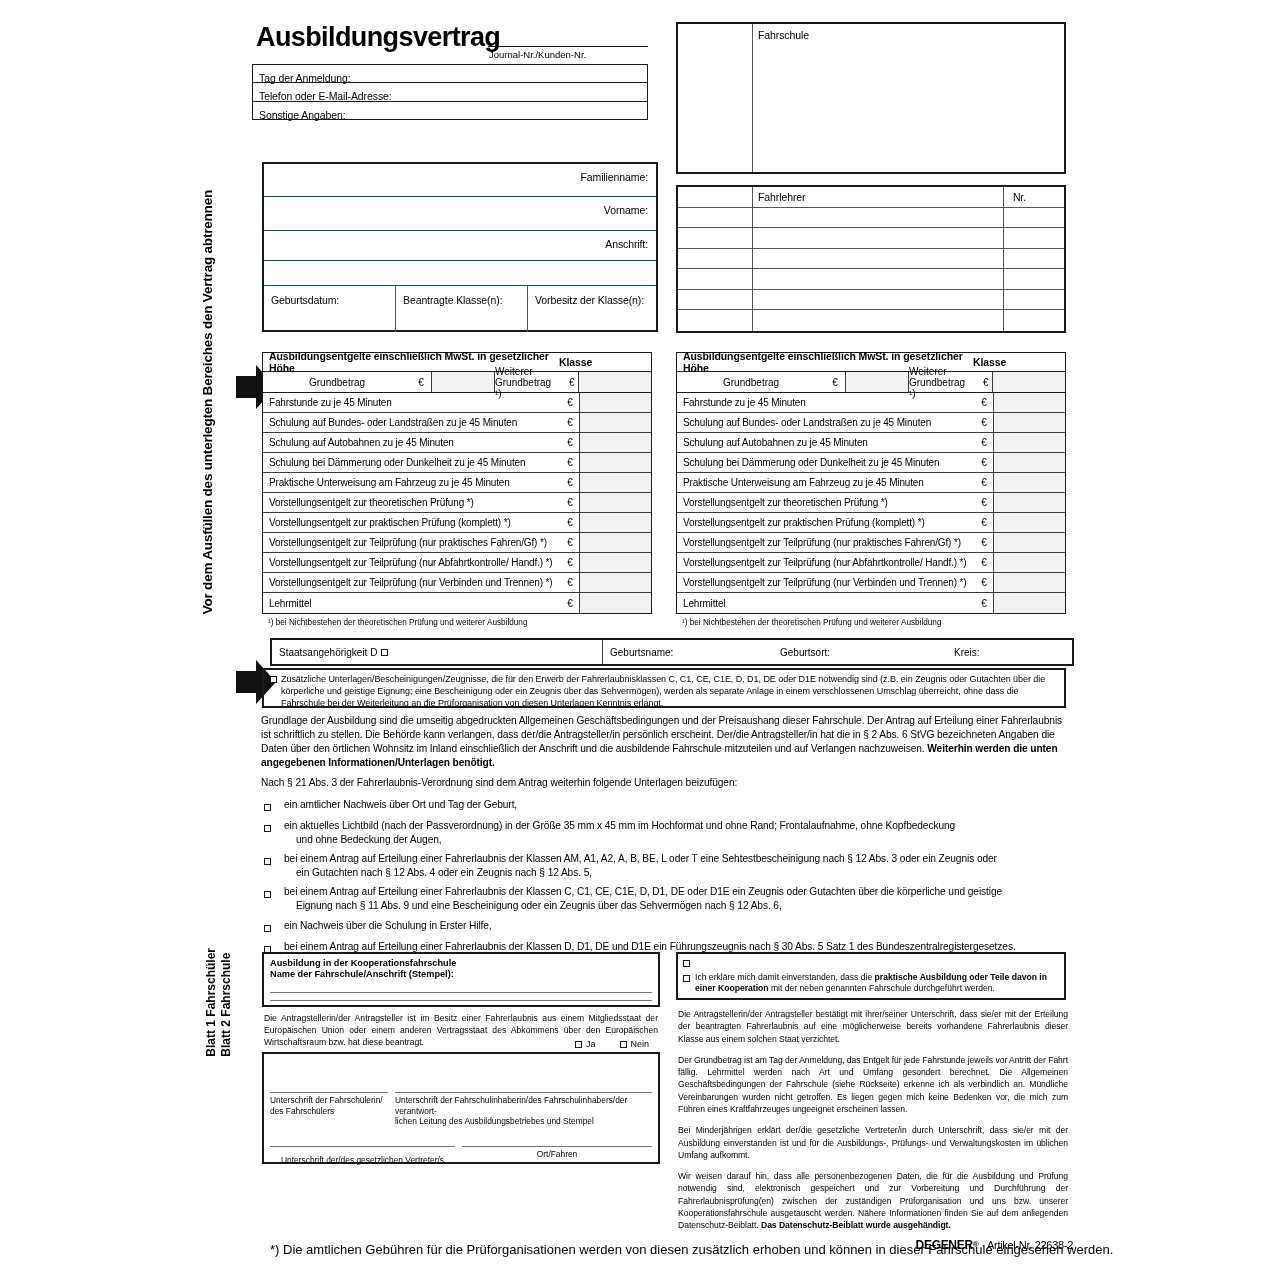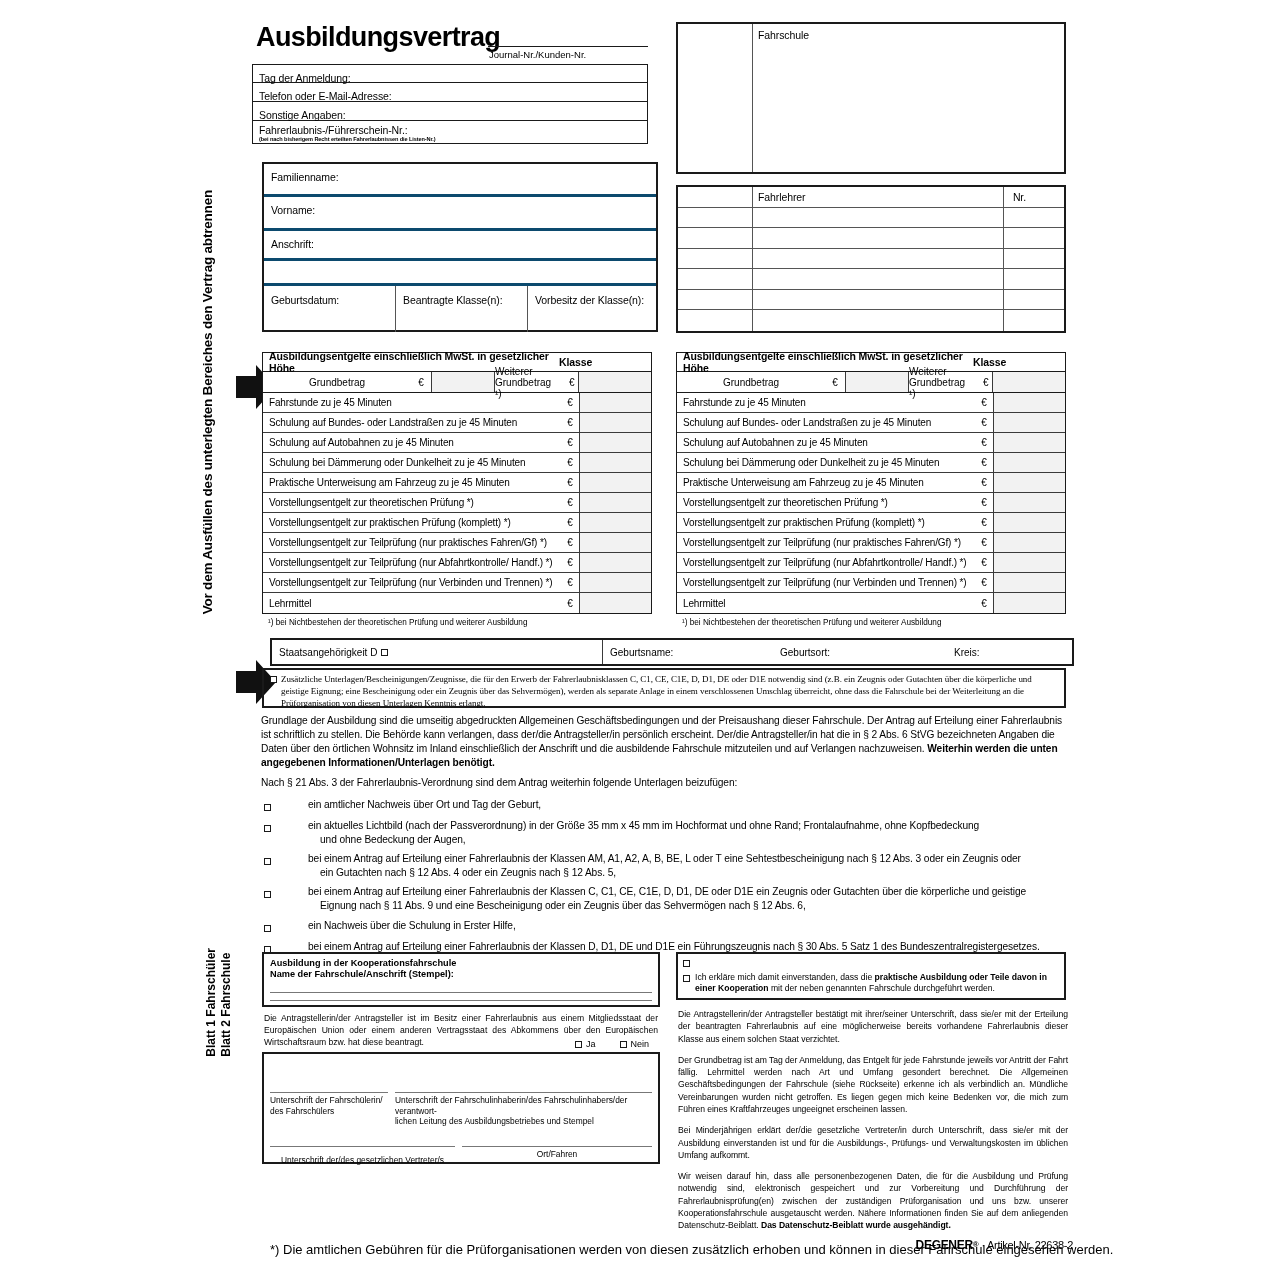--- a/index.html
+++ b/index.html
@@ -47,21 +47,21 @@
   #topfields{left:252px;top:64px;width:396px;}
   #topfields .row{border:1px solid #1a1a1a;border-bottom:none;padding:3px 0 3px 6px;box-sizing:border-box;}
   #topfields .row:last-child{border-bottom:1px solid #1a1a1a;}
   #topfields .r1{height:18px;}
   #topfields .r2{height:19px;}
   #topfields .r3{height:19px;}
   #topfields .r4{height:24px;}
 
   
   #person{left:262px;top:162px;width:396px;height:170px;}
-  #person .prow{border-bottom:3px solid #0c4a6e;padding:3px 15px 0 7px;box-sizing:border-box;}
+  #person .prow{border-bottom:1px solid #0c4a6e;padding:3px 8px 0 7px;box-sizing:border-box;text-align:right;}
   #person .prow:last-child{border-bottom:none;}
   #person .splitrow{display:flex;height:46px;}
   #person .splitrow > div{padding:4px 0 0 7px;box-sizing:border-box;}
   #person .splitrow > div + div{border-left:1px solid #555;}
 
   
   #schoolbox{left:676px;top:22px;width:390px;height:152px;}
   #schoolbox .inner-div{position:absolute;left:74px;top:0;bottom:0;width:1px;background:#555;}
   #schoolbox .cap{position:absolute;left:80px;top:5px;}
 
@@ -102,30 +102,30 @@
   .arrow{position:absolute;}
   .arrow svg{display:block;}
 
   
   #natbox{left:270px;top:638px;width:804px;height:28px;}
   #natbox .split{position:absolute;left:330px;top:0;bottom:0;width:1px;background:#3a3a3a;}
   #natbox .c{position:absolute;top:7px;font-size:10px;}
 
   #docbox{left:262px;top:668px;width:804px;height:40px;}
   #docbox .inner{display:flex;padding:4px 6px 0 6px;}
-  #docbox .txt{font-size:9px;line-height:1.32;padding-left:4px;letter-spacing:-0.05px;font-family:Liberation Serif, serif;}
+  #docbox .txt{font-size:9px;line-height:1.32;padding-left:4px;letter-spacing:-0.05px;}
 
   
   #prose{left:261px;top:714px;width:810px;}
   #prose p{margin:0 0 6px 0;font-size:10.2px;line-height:1.38;letter-spacing:-0.1px;}
   #prose .tight{margin-bottom:4px;}
   #list{left:264px;top:798px;width:808px;}
   #list .li{display:flex;margin-bottom:5px;font-size:10.2px;line-height:1.38;letter-spacing:-0.1px;}
   #list .li .cbw{width:18px;flex:0 0 18px;padding-top:2px;}
-  #list .li .tx{flex:1;padding-left:2px;margin-left:24px;}
+  #list .li .tx{flex:1;padding-left:2px;}
   #list .li .tx .ind{display:block;padding-left:12px;}
 
   
   #coop{left:262px;top:952px;width:398px;height:55px;}
   #coop .cap{position:absolute;left:6px;top:4px;font-size:9.2px;font-weight:bold;line-height:1.22;}
   #coop .l1{position:absolute;left:6px;right:6px;top:38px;border-bottom:1px solid #777;}
   #coop .l2{position:absolute;left:6px;right:6px;bottom:4px;border-bottom:1px solid #777;}
 
   #euro-txt{position:absolute;left:264px;top:1012px;width:394px;font-size:8.6px;line-height:1.42;text-align:justify;}
   #euro-opts{position:absolute;left:575px;top:1039px;display:flex;gap:24px;font-size:9px;align-items:center;}
@@ -175,24 +175,20 @@
 
   <div class="abs bx" id="topfields">
     <div class="row r1 bx">
       <span class="lbl">Tag der Anmeldung:</span>
     </div>
     <div class="row r2 bx">
       <span class="lbl">Telefon oder E-Mail-Adresse:</span>
     </div>
     <div class="row r3 bx">
       <span class="lbl">Sonstige Angaben:</span>
-    </div>
-    <div class="row r4 bx">
-      <div class="lbl">Fahrerlaubnis-/Führerschein-Nr.:</div>
-      <div class="lbl-xs bold">(bei nach bisherigem Recht erteilten Fahrerlaubnissen die Listen-Nr.)</div>
     </div>
   </div>
 
   <div class="abs bx b2" id="person">
     <div class="prow" style="height:33px">
       <span class="lbl">Familienname:</span>
     </div>
     <div class="prow" style="height:34px">
       <span class="lbl">Vorname:</span>
     </div>

